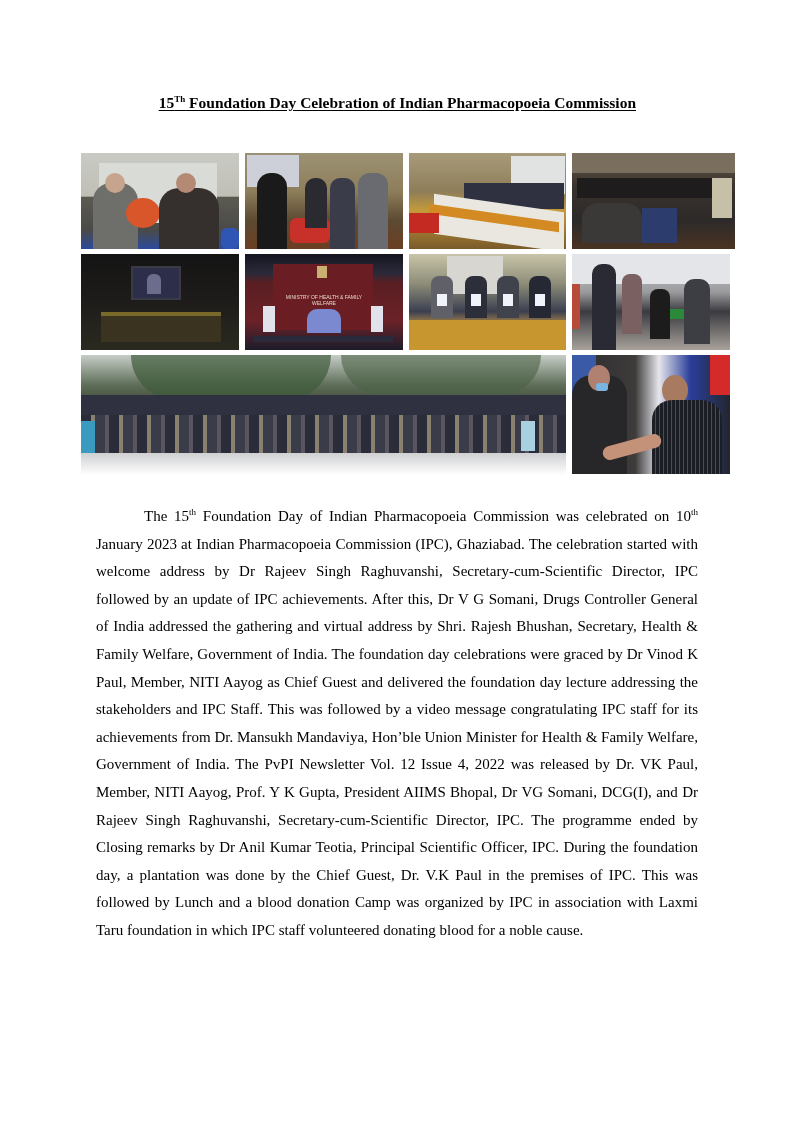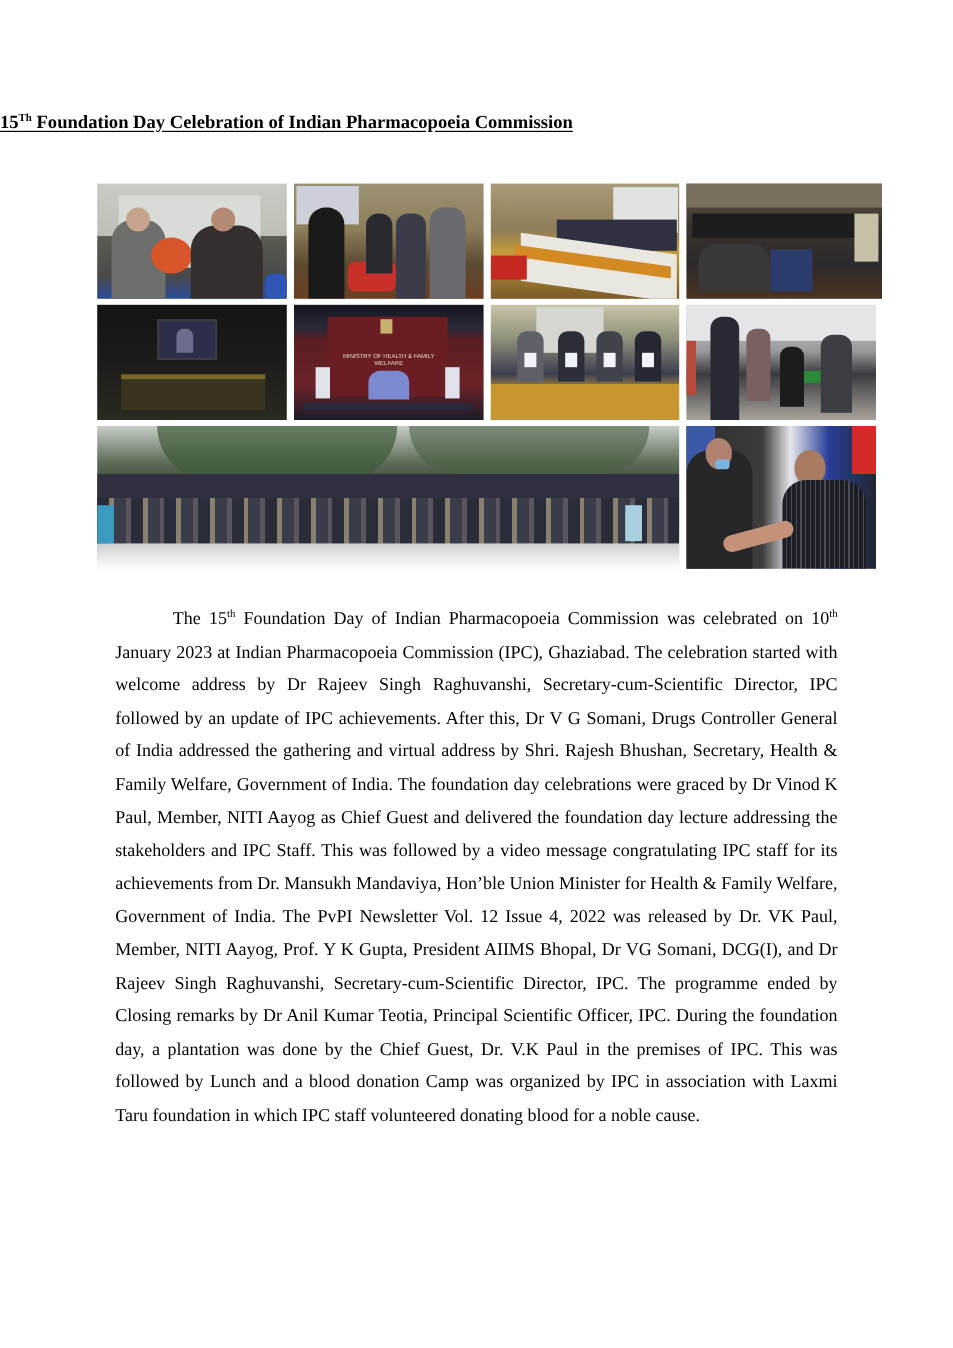--- a/index.html
+++ b/index.html
@@ -1,18 +1,18 @@
 <!DOCTYPE html>
 <html><head>
   <meta charset="utf-8">
   <style>
     html, body { margin: 0; padding: 0; background: #ffffff; }
     body { width: 794px; height: 1123px; position: relative; overflow: hidden;
            font-family: "Liberation Serif", "DejaVu Serif", serif; color: #000; }
-    .title { position: absolute; top: 94px; left: 0; width: 636px; text-align: left;
+    .title { position: absolute; top: 94px; left: 0; width: 636px; text-align: right;
              font-weight: bold; font-size: 15.5px; }
     .title span.t { text-decoration: underline; text-underline-offset: 2px; }
     .title sup { font-size: 9px; vertical-align: 6px; line-height: 0; }
     .photo { position: absolute; overflow: hidden; }
     .photo .layer { position: absolute; }
     .p1 { left: 81px; top: 153px; width: 158px; height: 96px;
           background: linear-gradient(180deg, #c9cac4 0%, #bfbfb6 45%, #5b5a52 46%, #4a4a48 80%, #2b4a9b 100%); }
     .p2 { left: 245px; top: 153px; width: 158px; height: 96px;
           background: linear-gradient(180deg, #9c9274 0%, #8d7e5b 40%, #5c4a32 70%, #6b3e22 100%); }
     .p3 { left: 409px; top: 153px; width: 157px; height: 96px;

